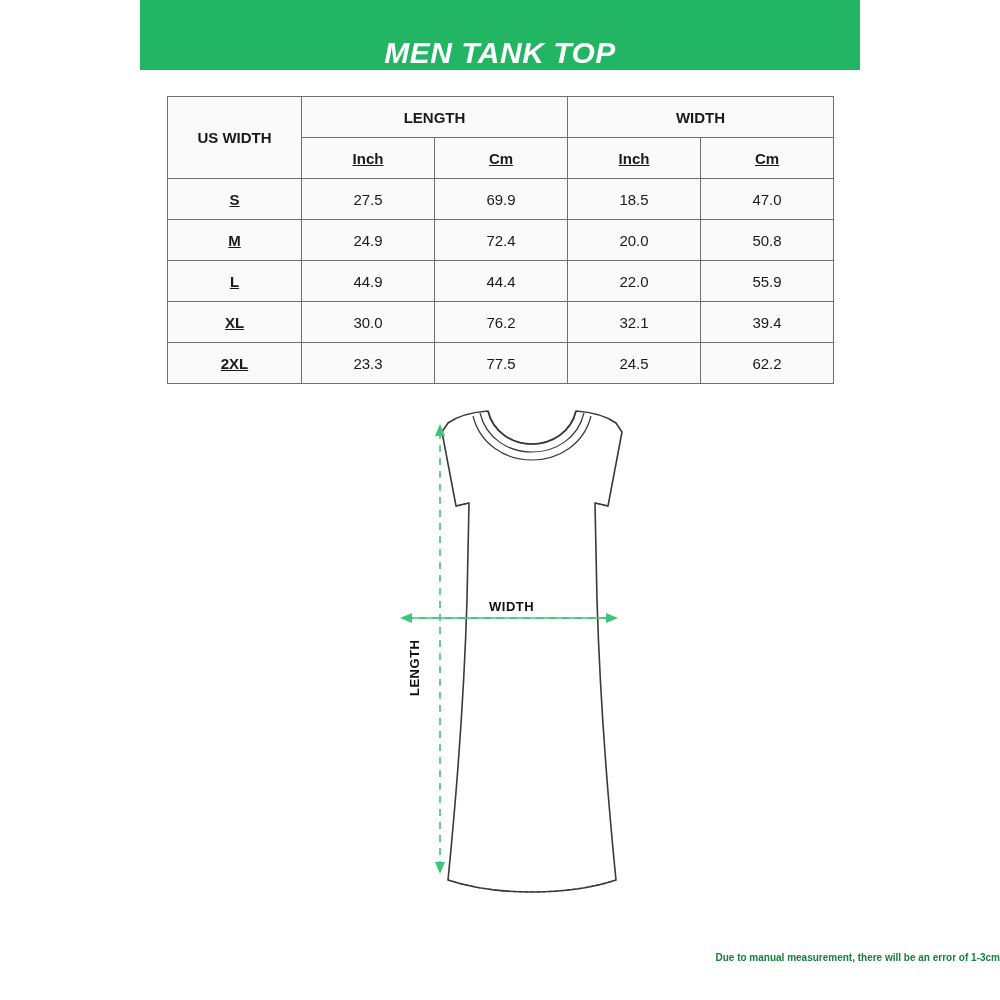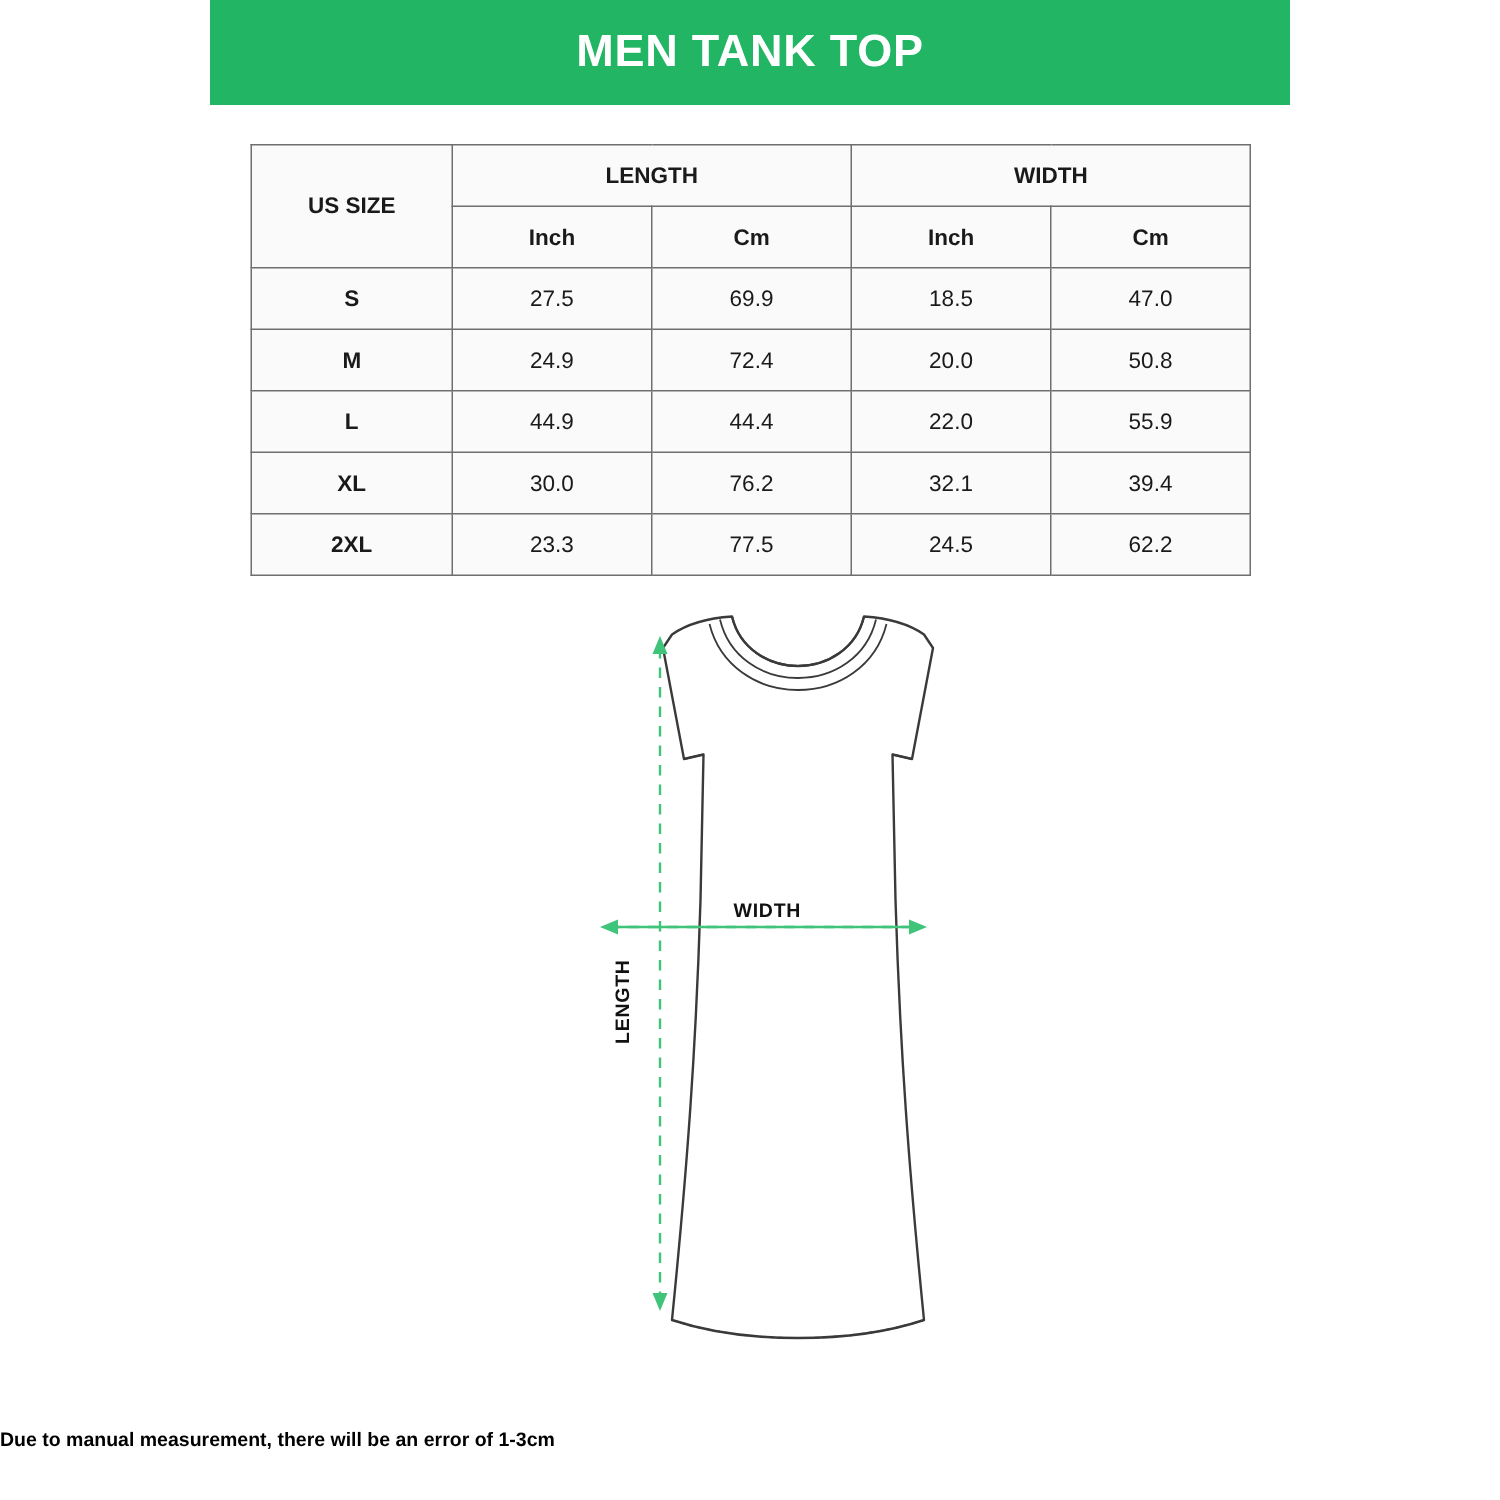--- a/index.html
+++ b/index.html
@@ -18,22 +18,23 @@
 
   
   .header-banner {
     position: absolute;
     left: 140px;
     top: 0;
     width: 720px;
     height: 70px;
     background: #22b563;
     display: flex;
-    align-items: center;
+    align-items: flex-end;
     justify-content: center;
+    font-style: italic;
   }
   .header-title {
     color: #ffffff;
     font-size: 30px;
     font-weight: bold;
     letter-spacing: 0.5px;
   }
 
   
   .size-table-wrap {
@@ -54,20 +55,21 @@
     color: #1a1a1a;
     background: #fafafa;
     height: 40px;
     padding: 0;
   }
   .col-size { width: 134px; }
   .col-m    { width: 133px; }
 
   td.size-label, td.unit-label {
     font-weight: bold;
+    text-decoration: underline;
   }
   .grp-head {
     font-weight: bold;
     font-size: 15px;
   }
 
   
   .illustration {
     position: absolute;
     left: 330px;
@@ -97,23 +99,23 @@
     transform-origin: left top;
     white-space: nowrap;
   }
 
   
   .footer-note {
     position: absolute;
     left: 0;
     top: 952px;
     width: 1000px;
-    text-align: left;
-    color: #000000;
-    font-size: 13px;
+    text-align: right;
+    color: #15803d;
+    font-size: 10px;
     font-weight: bold;
   }
 </style>
 </head>
 <body>
 
 <div class="header-banner">
   <div class="header-title">MEN TANK TOP</div>
 </div>
 
@@ -121,21 +123,21 @@
   <table class="size-table">
     <colgroup>
       <col class="col-size">
         <col class="col-m">
         <col class="col-m">
         <col class="col-m">
         <col class="col-m">
     </colgroup>
     <tbody>
       <tr>
-        <td class="grp-head" rowspan="2">US SIZE</td>
+        <td class="grp-head" rowspan="2">US WIDTH</td>
         <td class="grp-head" colspan="2">LENGTH</td>
         <td class="grp-head" colspan="2">WIDTH</td>
       </tr>
       <tr>
         <td class="unit-label">Inch</td>
         <td class="unit-label">Cm</td>
         <td class="unit-label">Inch</td>
         <td class="unit-label">Cm</td>
       </tr>
       <tr>

